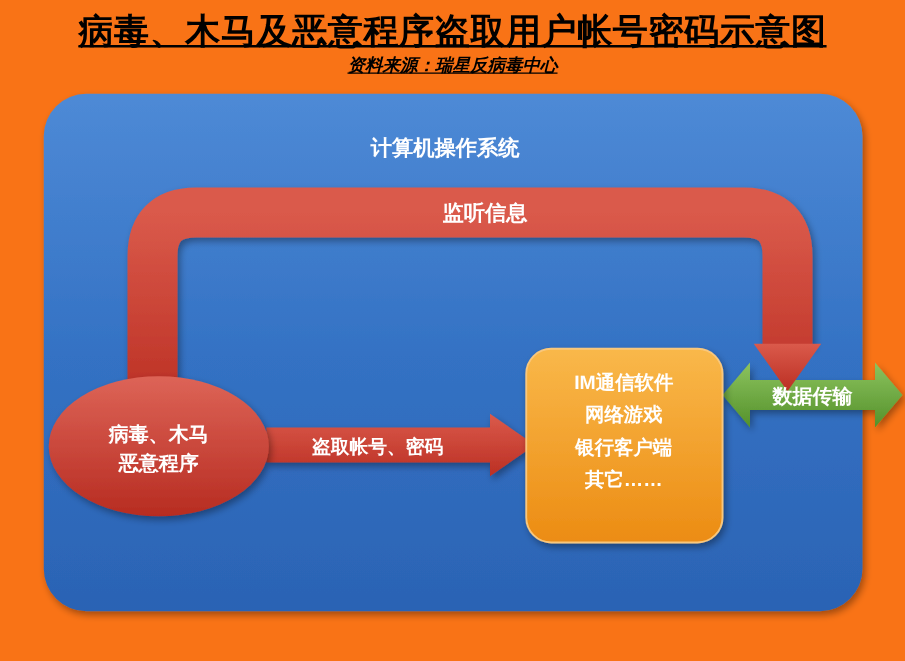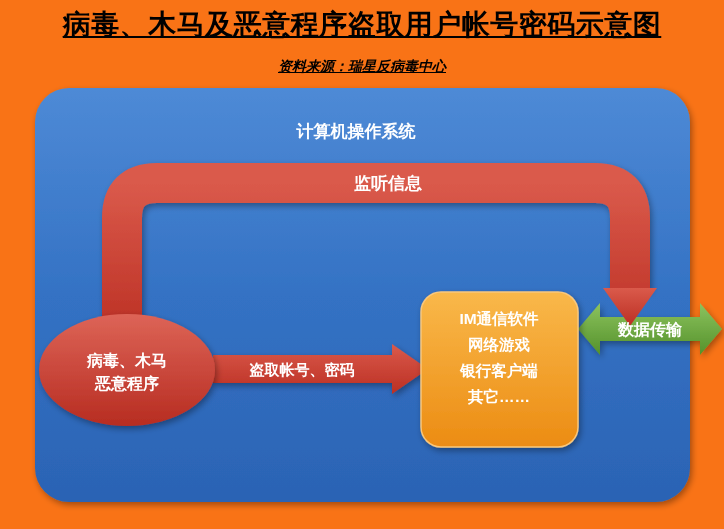--- a/index.html
+++ b/index.html
@@ -16,21 +16,21 @@
     margin: 6px 0 0 0;
     text-align: center;
     font-size: 28px;
     font-weight: bold;
     color: #000000;
     letter-spacing: 0.5px;
     line-height: 38px;
     font-family: "Liberation Sans", sans-serif;
   }
   .subtitle {
-    margin-top: 14px;
+    margin-top: 1px;
     text-align: center;
     font-size: 14px;
     font-weight: bold;
     font-style: italic;
     color: #000000;
     font-family: "Liberation Serif", serif;
     line-height: 18px;
   }
   svg { display: block; }
   .diag-label {

